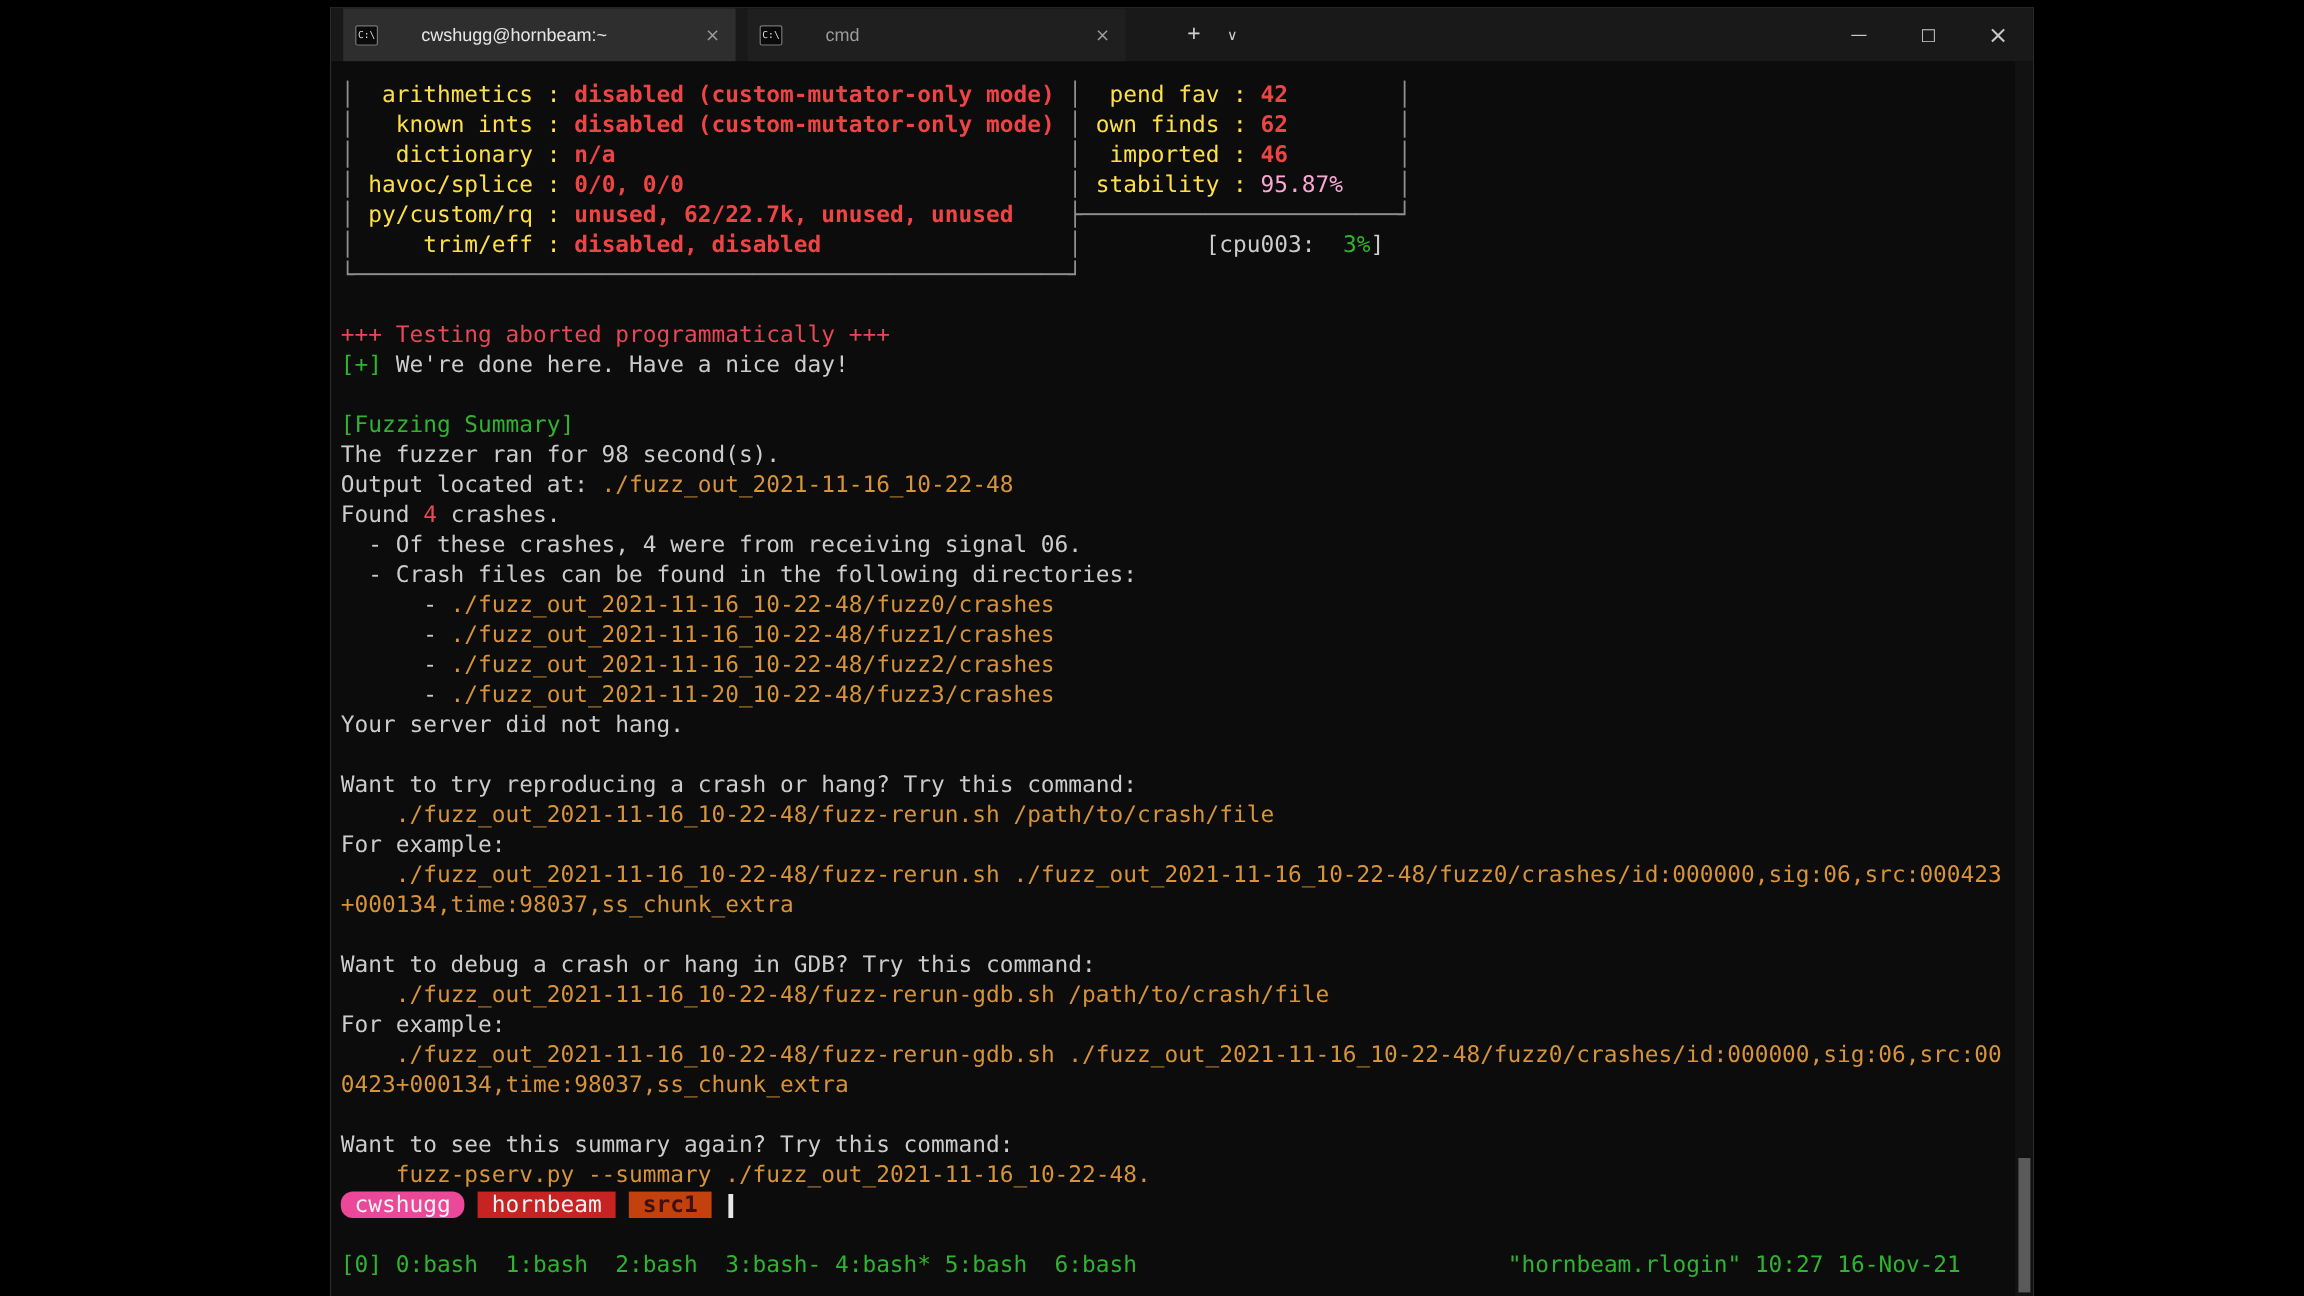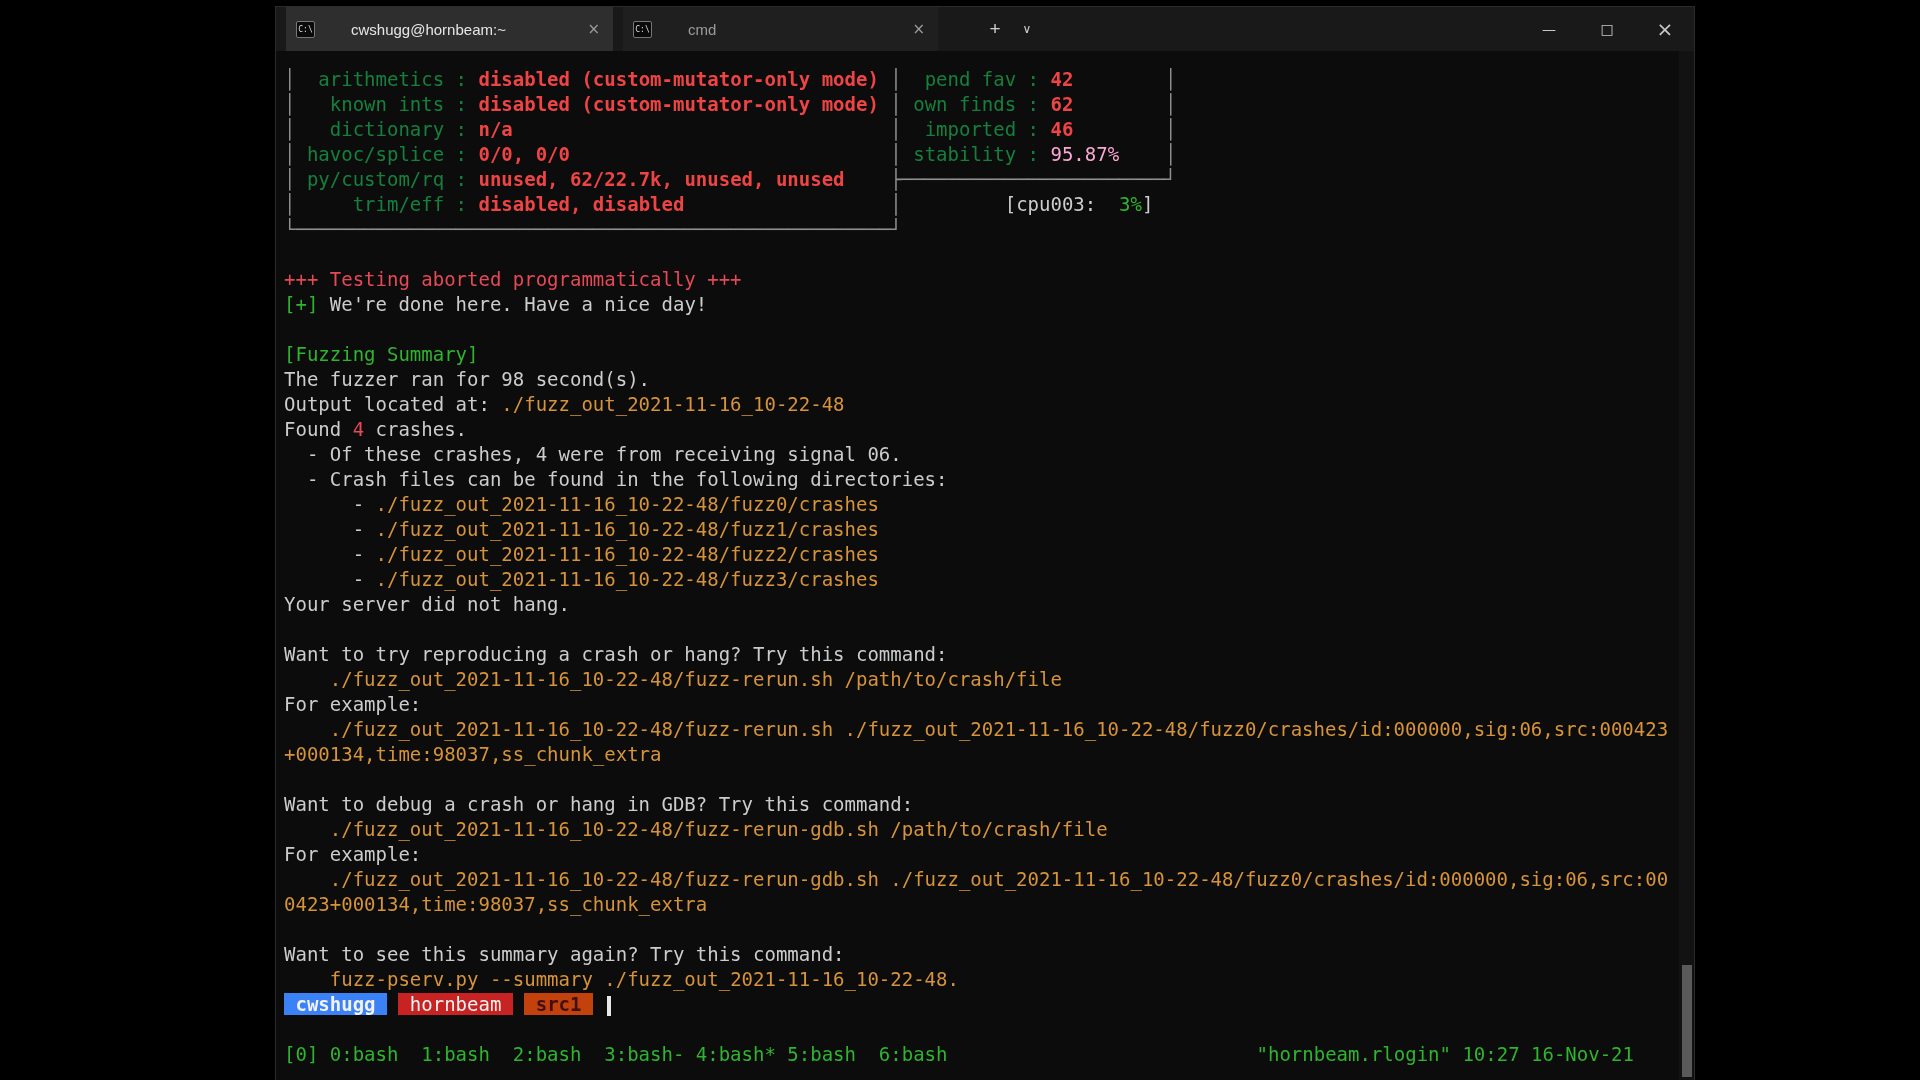--- a/index.html
+++ b/index.html
@@ -26,28 +26,28 @@
   .winbtn{width:58px;display:flex;align-items:center;justify-content:center;color:#C8C8C8;
           font-family:"DejaVu Sans",sans-serif;font-size:14px;}
   .winbtn.close{font-size:20px;}
   
   .content{position:absolute;left:0;top:44px;right:0;bottom:0;overflow:hidden;
            padding:16px 0 0 8px;font-size:19px;}
   .trow{height:25px;line-height:25px;white-space:pre;}
   .trow.status{position:relative;}
   .status-right{position:absolute;right:60px;top:0;}
   .sg-fg{color:#CCCCCC;}
-  .sg-dim{color:#15803d;}
+  .sg-dim{color:#fde047;}
   .sg-val{color:#ef4444;font-weight:bold;}
   .sg-red{color:#E74856;}
   .sg-stab{color:#f9a8d4;margin-top:28px;}
   .sg-green{color:#2FB42F;}
   .sg-orange{color:#D6933A;margin-top:28px;}
   .sg-border{color:#8F8F8F;}
-  .sg-chip-blue{background:#3b82f6;color:#F2F2F2;font-weight:bold;}
+  .sg-chip-blue{background:#ec4899;color:#F2F2F2;font-weight:normal;border-radius:10px;}
   .sg-chip-red{background:#C82323;color:#F2F2F2;font-weight:normal;}
   .sg-chip-orange{background:#c2410c;color:#401010;font-weight:bold;}
   .sg-cursor{display:inline-block;width:4px;height:20px;background:#E8E8E8;
              vertical-align:middle;margin-left:3px;}
   
   .scroll-track{position:absolute;top:44px;right:0;width:15px;bottom:0;background:#121212;}
   .scroll-thumb{position:absolute;right:2px;bottom:3px;width:10px;height:112px;background:#5A5A5A;}
 </style>
 </head>
 <body>
@@ -89,21 +89,21 @@
         <div class="trow"></div>
         <div class="trow"><span class="sg-green">[Fuzzing Summary]</span></div>
         <div class="trow"><span class="sg-fg">The fuzzer ran for 98 second(s).</span></div>
         <div class="trow"><span class="sg-fg">Output located at: </span><span class="sg-orange">./fuzz_out_2021-11-16_10-22-48</span></div>
         <div class="trow"><span class="sg-fg">Found </span><span class="sg-red">4</span><span class="sg-fg"> crashes.</span></div>
         <div class="trow"><span class="sg-fg">  - Of these crashes, 4 were from receiving signal 06.</span></div>
         <div class="trow"><span class="sg-fg">  - Crash files can be found in the following directories:</span></div>
         <div class="trow"><span class="sg-fg">      - </span><span class="sg-orange">./fuzz_out_2021-11-16_10-22-48/fuzz0/crashes</span></div>
         <div class="trow"><span class="sg-fg">      - </span><span class="sg-orange">./fuzz_out_2021-11-16_10-22-48/fuzz1/crashes</span></div>
         <div class="trow"><span class="sg-fg">      - </span><span class="sg-orange">./fuzz_out_2021-11-16_10-22-48/fuzz2/crashes</span></div>
-        <div class="trow"><span class="sg-fg">      - </span><span class="sg-orange">./fuzz_out_2021-11-16_10-22-48/fuzz3/crashes</span></div>
+        <div class="trow"><span class="sg-fg">      - </span><span class="sg-orange">./fuzz_out_2021-11-20_10-22-48/fuzz3/crashes</span></div>
         <div class="trow"><span class="sg-fg">Your server did not hang.</span></div>
         <div class="trow"></div>
         <div class="trow"><span class="sg-fg">Want to try reproducing a crash or hang? Try this command:</span></div>
         <div class="trow"><span class="sg-fg">    </span><span class="sg-orange">./fuzz_out_2021-11-16_10-22-48/fuzz-rerun.sh /path/to/crash/file</span></div>
         <div class="trow"><span class="sg-fg">For example:</span></div>
         <div class="trow"><span class="sg-fg">    </span><span class="sg-orange">./fuzz_out_2021-11-16_10-22-48/fuzz-rerun.sh ./fuzz_out_2021-11-16_10-22-48/fuzz0/crashes/id:000000,sig:06,src:000423</span></div>
         <div class="trow"><span class="sg-orange">+000134,time:98037,ss_chunk_extra</span></div>
         <div class="trow"></div>
         <div class="trow"><span class="sg-fg">Want to debug a crash or hang in GDB? Try this command:</span></div>
         <div class="trow"><span class="sg-fg">    </span><span class="sg-orange">./fuzz_out_2021-11-16_10-22-48/fuzz-rerun-gdb.sh /path/to/crash/file</span></div>

